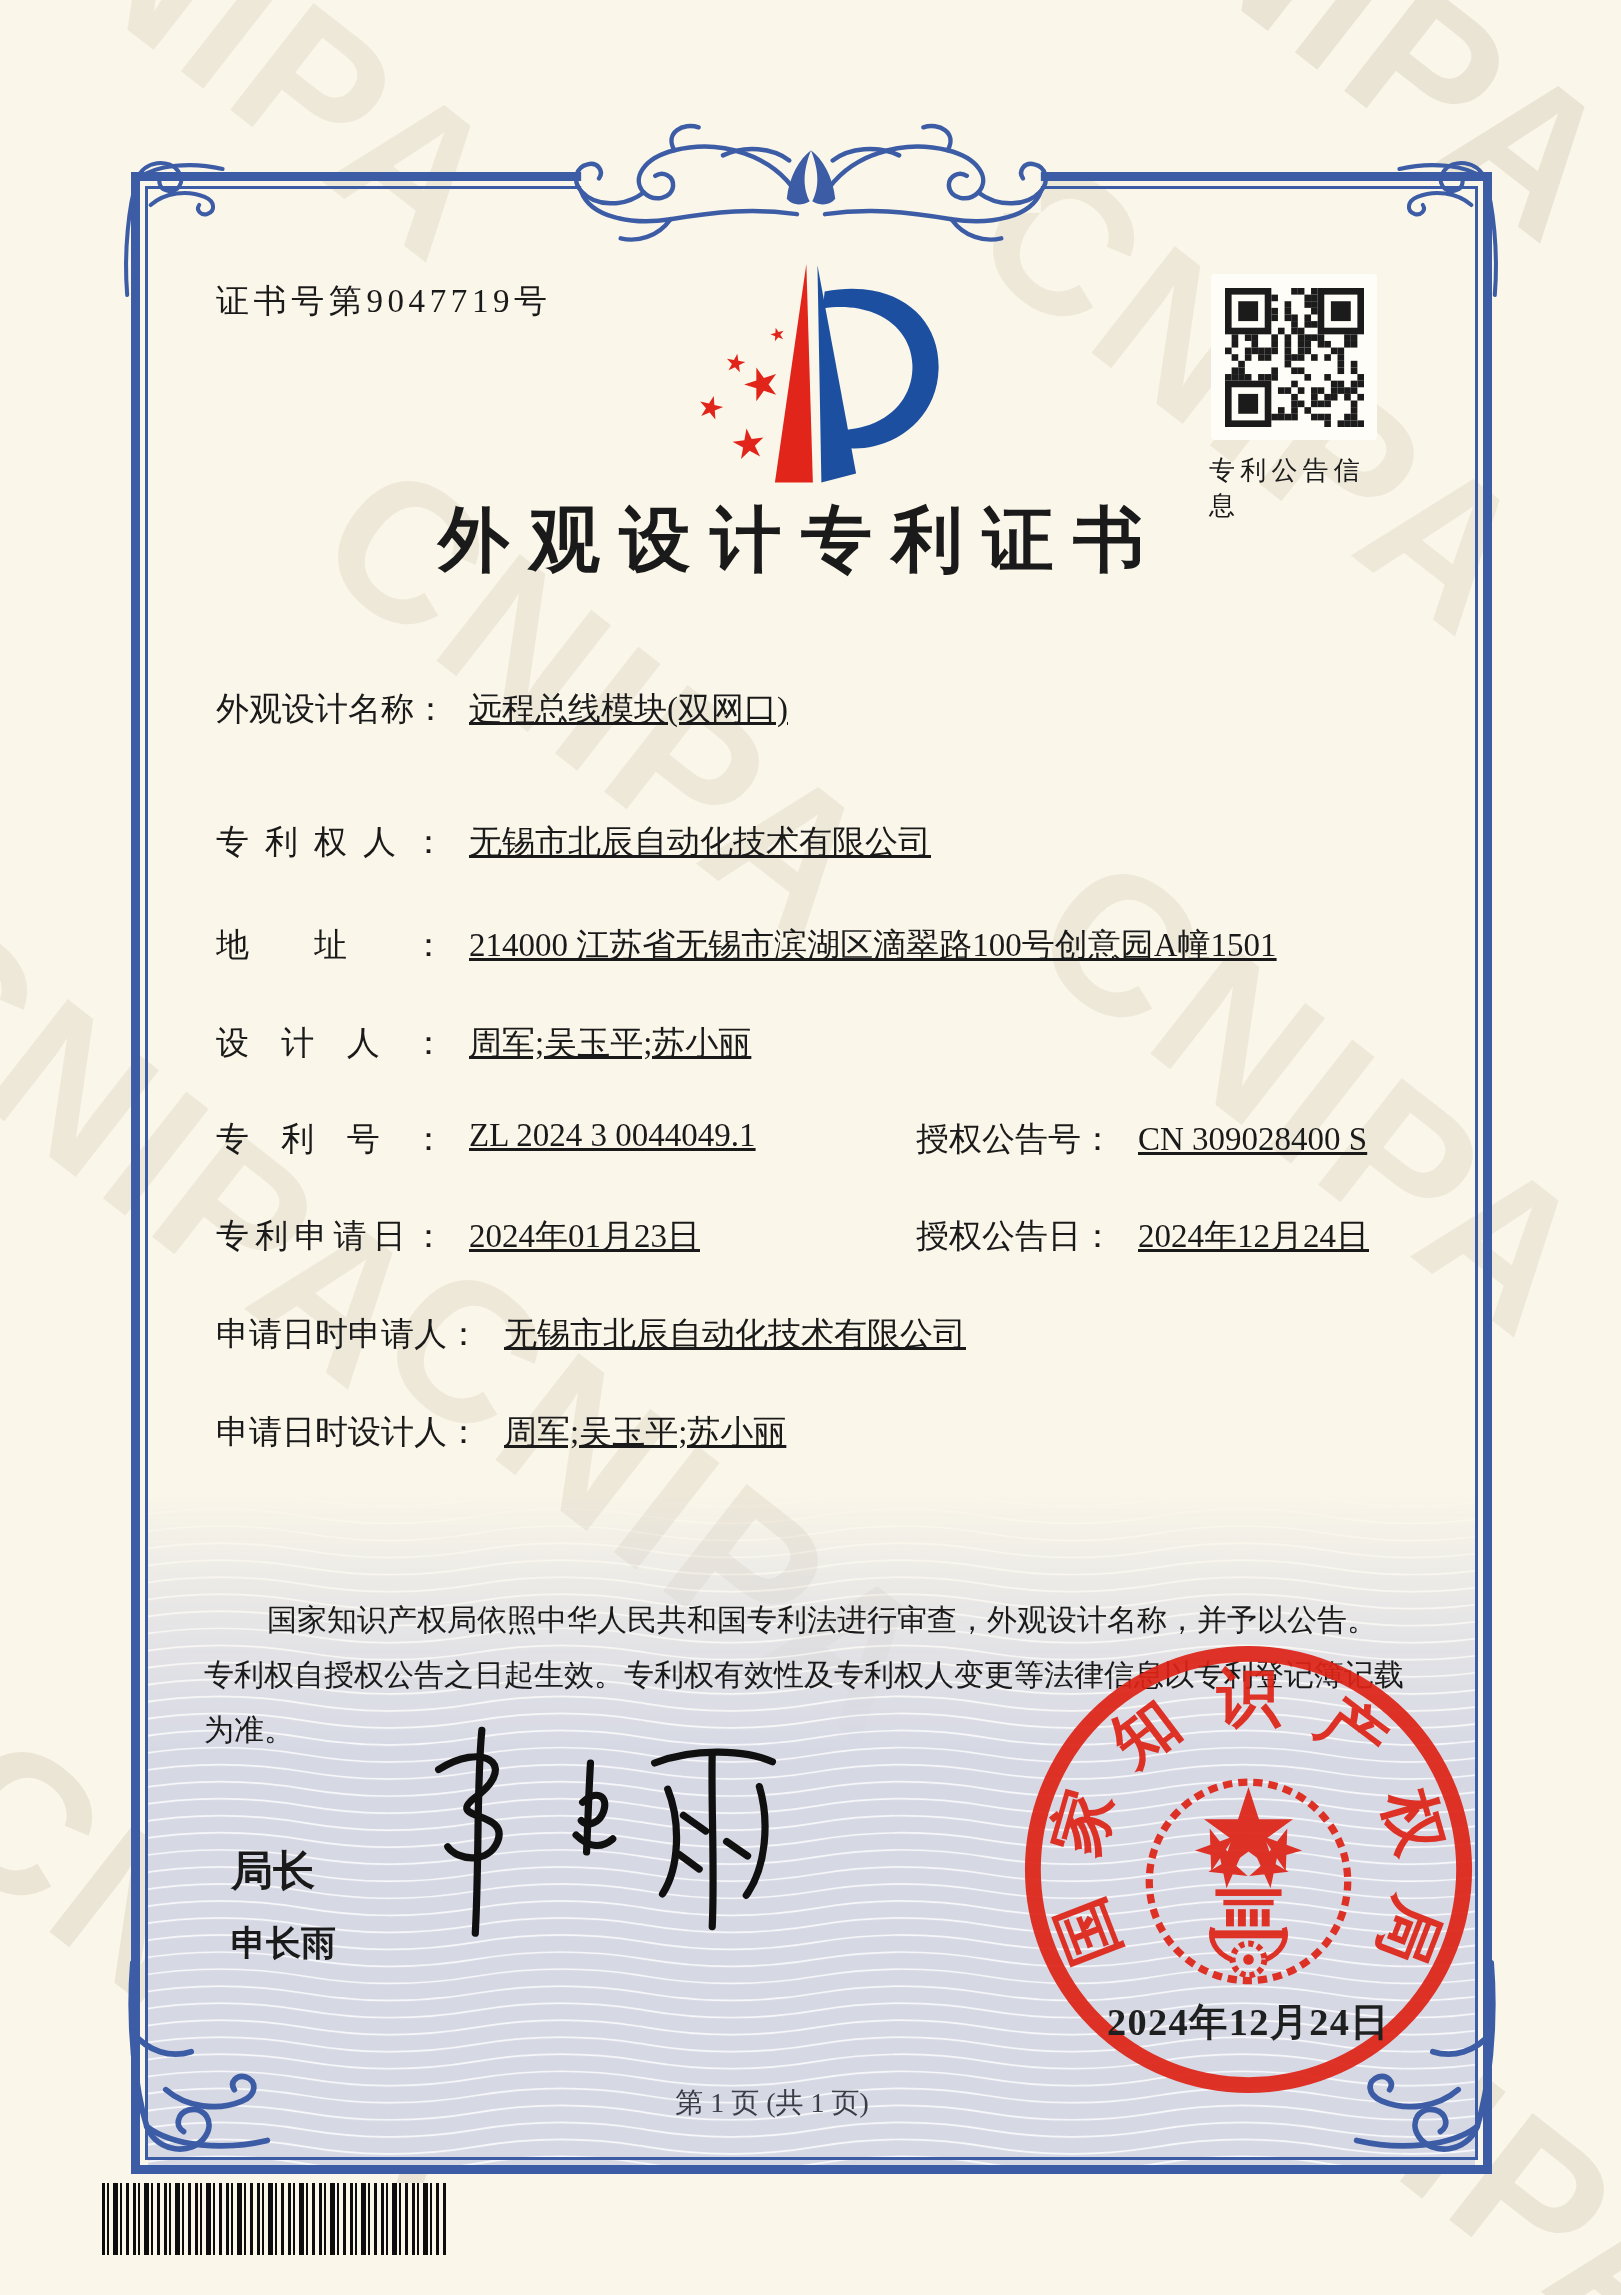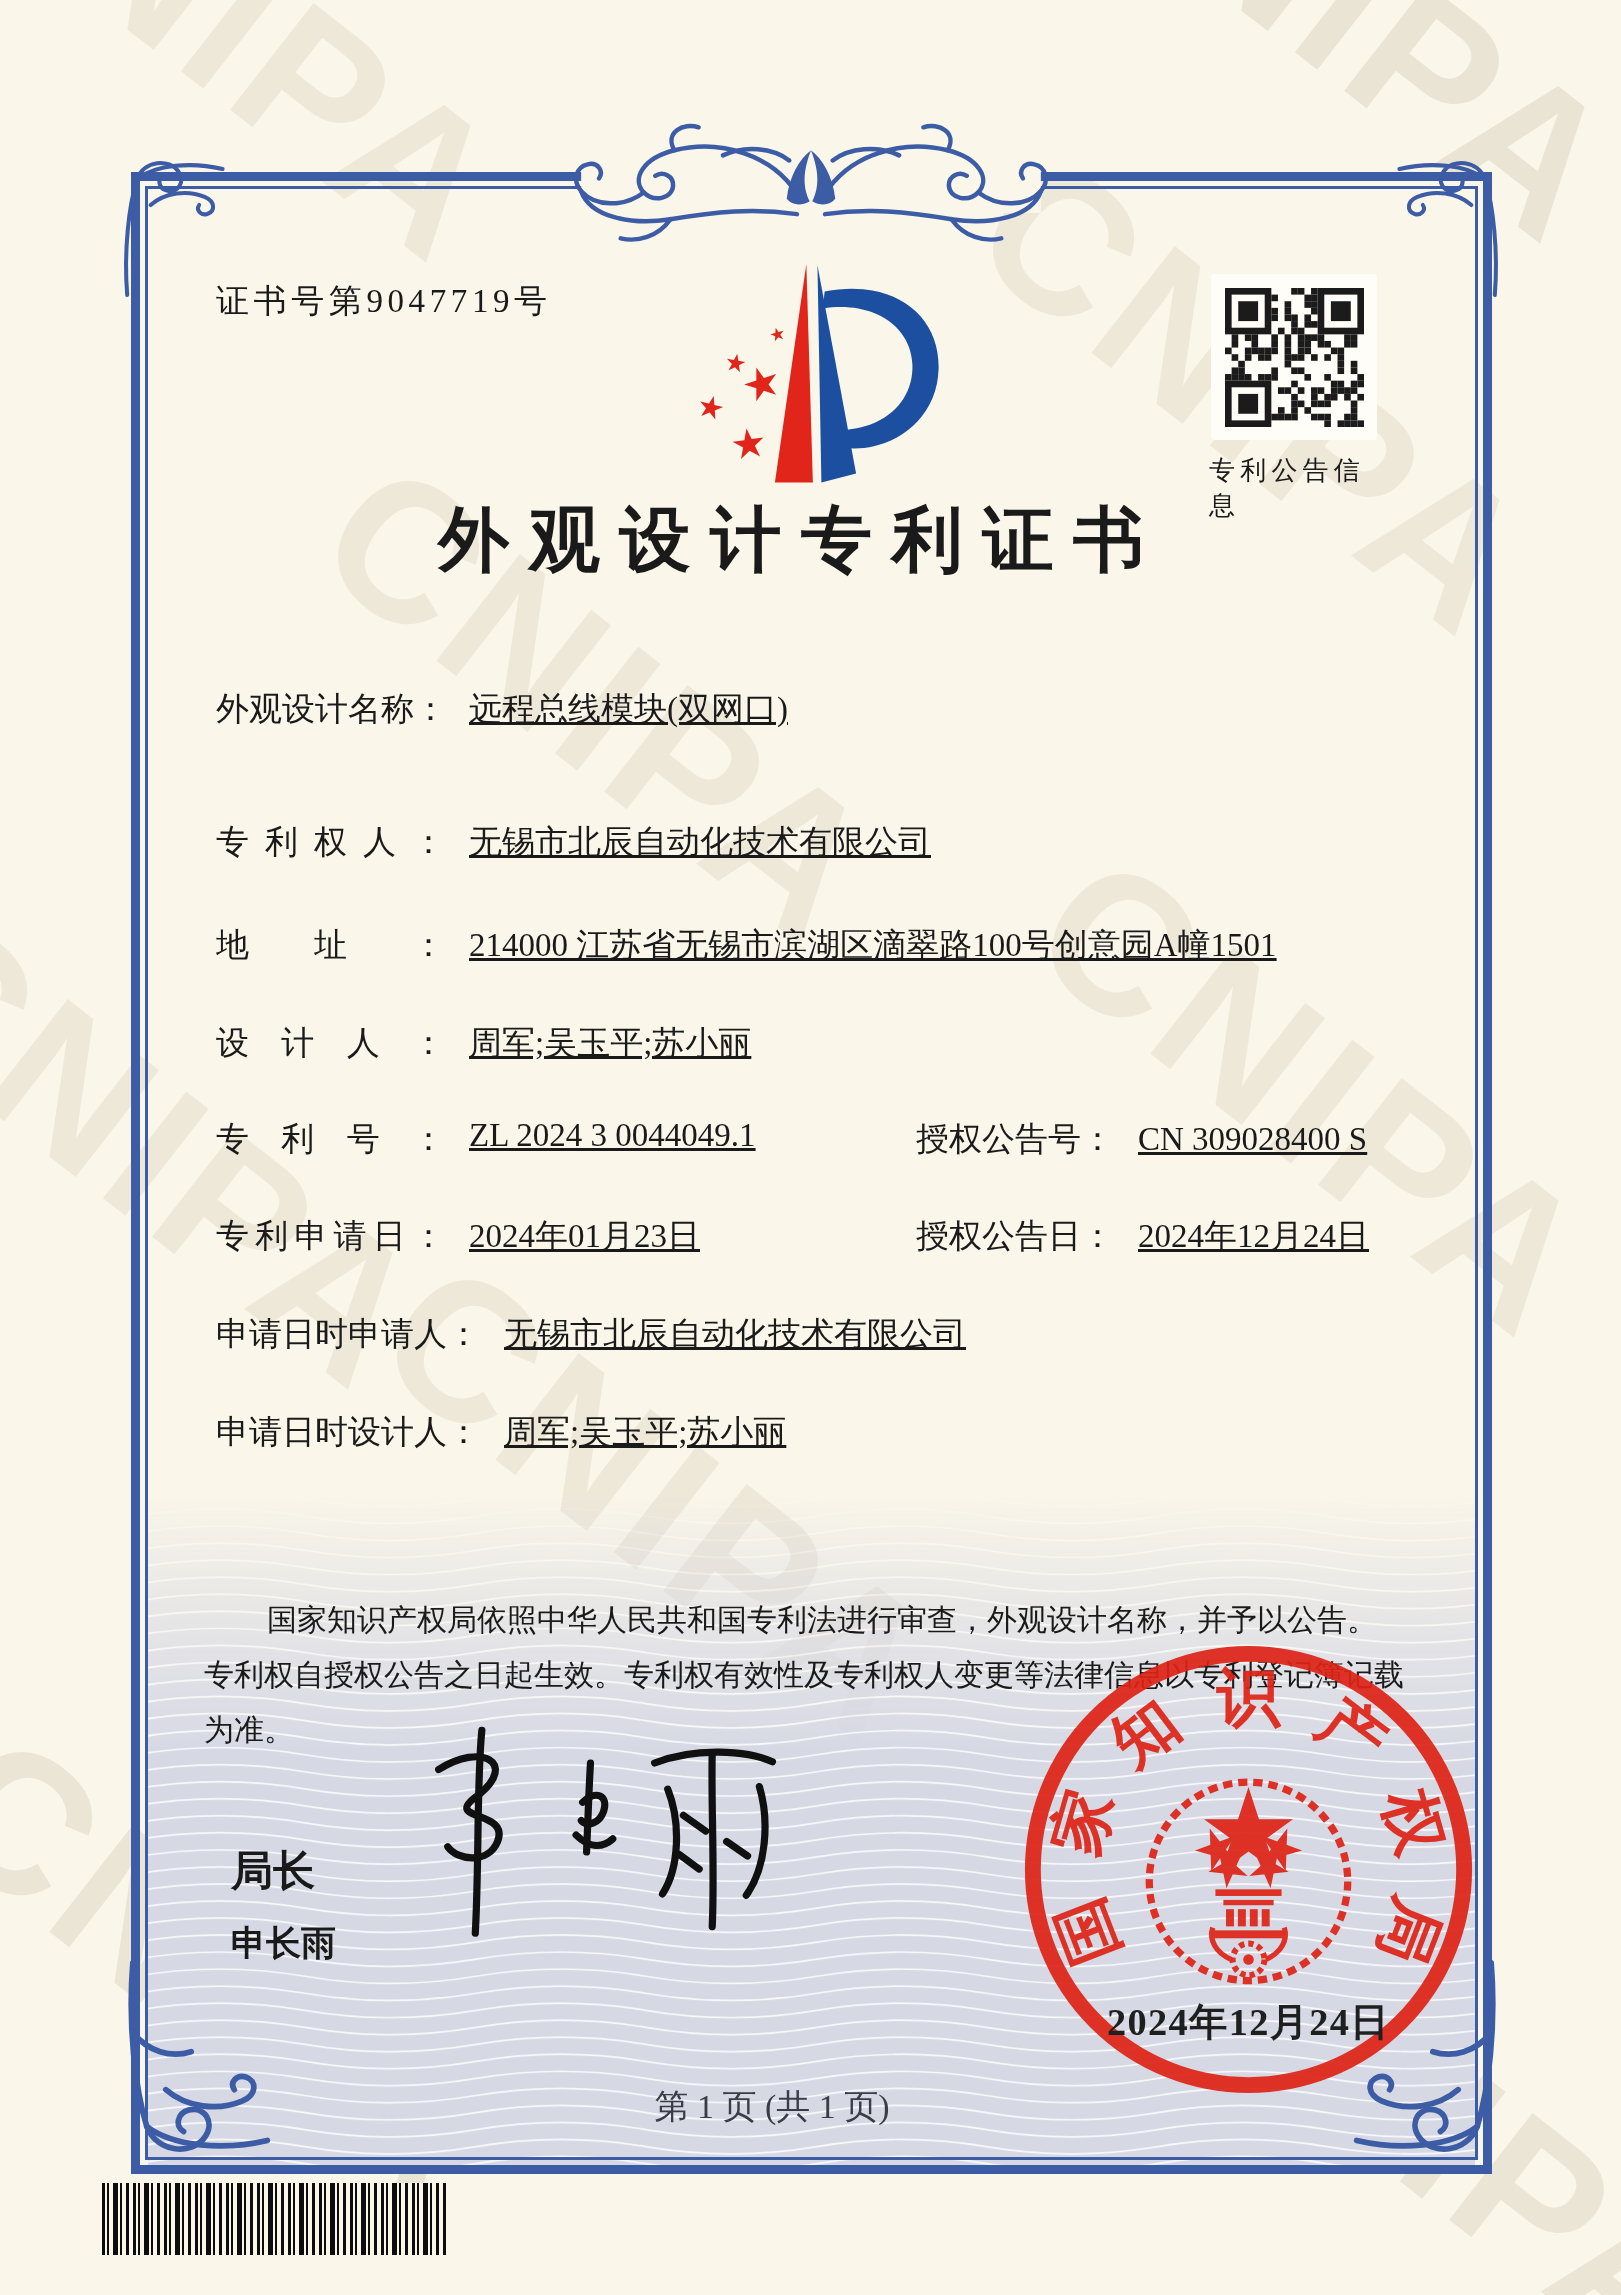--- a/index.html
+++ b/index.html
@@ -37,21 +37,21 @@
   .val{margin-left:24px;text-decoration:underline;}
   #legal{left:204px;top:1592px;width:1216px;font-size:30px;line-height:55px;z-index:5;}
   #legal .l1{text-indent:63px;}
   #sig-title{left:231px;top:1843px;font-size:42px;font-weight:bold;
              font-family:"Liberation Sans","DejaVu Sans",sans-serif;}
   #sig-name{left:231px;top:1920px;font-size:35px;font-weight:bold;
             font-family:"Liberation Sans","DejaVu Sans",sans-serif;}
   #signature{left:419px;top:1717px;z-index:6;}
   #signature path{stroke:#101010;stroke-width:11;fill:none;stroke-linecap:round;stroke-linejoin:round;}
   #seal{left:1017px;top:1638px;z-index:6;}
-  #footer{left:0;top:2084px;width:1544px;text-align:center;font-size:34px;color:#3a3d46;}
+  #footer{left:0;top:2084px;width:1544px;text-align:center;font-size:28px;color:#3a3d46;}
   #barcode{left:102px;top:2183px;width:346px;height:72px;z-index:6;
     background:repeating-linear-gradient(90deg,
       #0d0d0d 0 3.3px,#faf6e9 3.3px 5.2px,#0d0d0d 5.2px 7.2px,#faf6e9 7.2px 11px,
       #0d0d0d 11px 16.4px,#faf6e9 16.4px 18.3px,#0d0d0d 18.3px 19.7px,#faf6e9 19.7px 24px,
       #0d0d0d 24px 27px,#faf6e9 27px 31px);}
   .seal-char{font-size:96px;font-weight:bold;fill:#de2418;text-anchor:middle;
              font-family:"Liberation Serif","DejaVu Serif",serif;}
   #seal-date{font-size:58px;font-weight:600;fill:#111;text-anchor:middle;letter-spacing:2px;
              font-family:"Liberation Serif","DejaVu Serif",serif;}
 </style>

